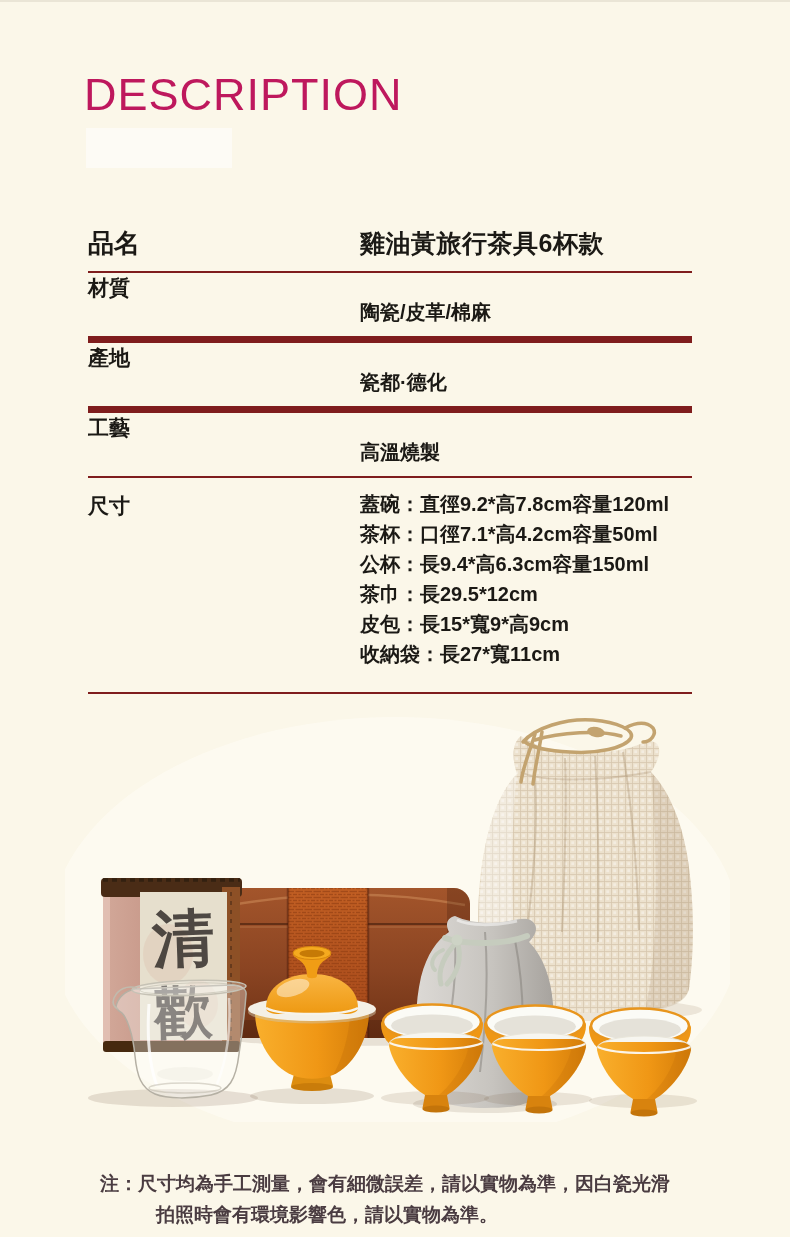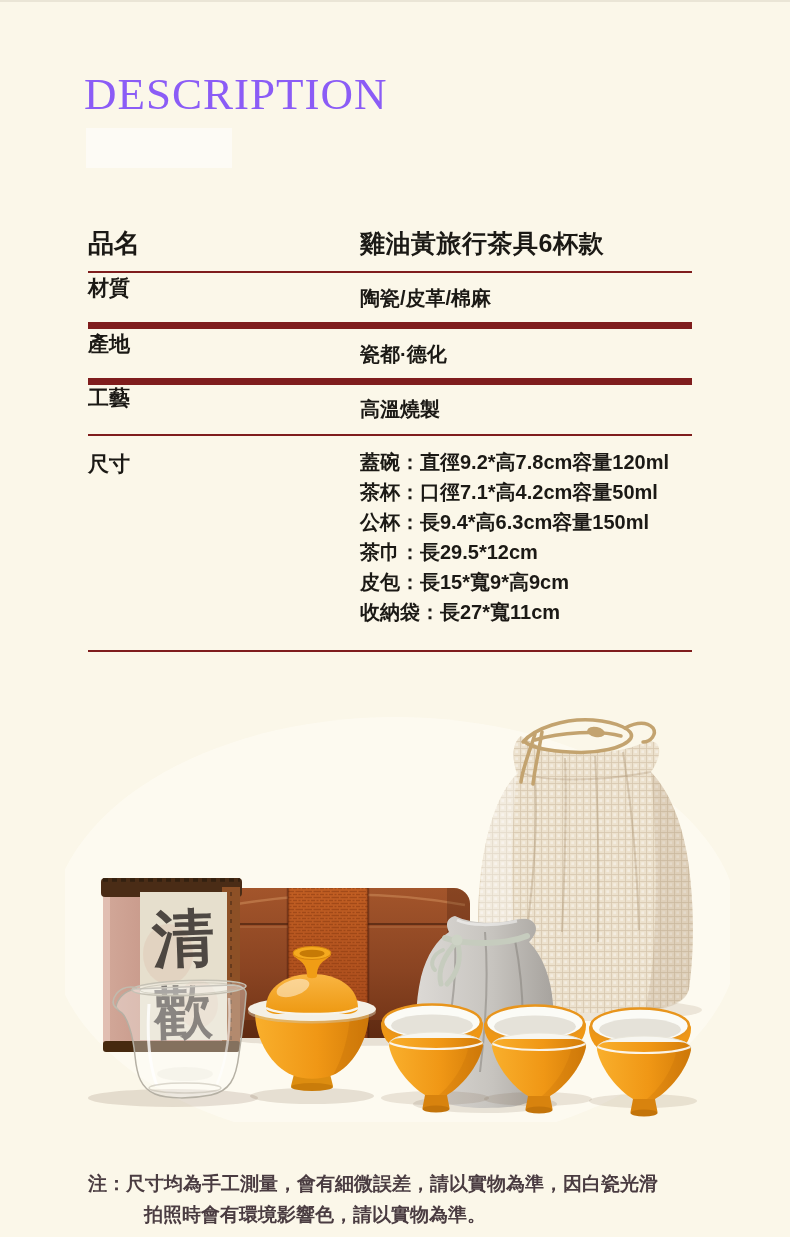--- a/index.html
+++ b/index.html
@@ -3,44 +3,44 @@
 <meta charset="utf-8">
 <style>
   html,body{margin:0;padding:0;}
   body{width:790px;height:1237px;position:relative;overflow:hidden;
        background:#fbf7e9;
        font-family:"Liberation Sans","DejaVu Sans",sans-serif;
        -webkit-font-smoothing:antialiased;}
   .top-edge{position:absolute;left:0;top:0;width:790px;height:2px;
        background:rgba(90,75,45,.10);}
   .page-title{position:absolute;left:84px;top:72px;
-       font-family:Liberation Serif, serif;
-       font-size:45px;line-height:45px;font-weight:400;color:#8b5cf6;
+       font-family:Liberation Sans, sans-serif;
+       font-size:45px;line-height:45px;font-weight:400;color:#be185d;
        letter-spacing:1px;white-space:nowrap;}
   .watermark-box{position:absolute;left:86px;top:128px;width:146px;height:40px;
        background:rgba(255,255,255,.55);}
   
   .spec-table{position:absolute;left:88px;top:220px;width:604px;color:#1b1915;}
   .srow{display:flex;align-items:flex-start;border-bottom:7px solid #7f1d1d;}
   .srow .slabel{flex:0 0 272px;font-weight:600;}
   .srow .svalue{flex:1;font-weight:700;}
   .r1{border-bottom-width:2px;}
   .r1 .slabel{font-size:26px;line-height:30px;padding:8px 0 6px;}
   .r1 .svalue{font-size:25px;line-height:30px;padding:8px 0 13px;letter-spacing:.5px;}
   .r2 .slabel,.r3 .slabel,.r4 .slabel{font-size:21px;line-height:29px;padding:0 0 9px;}
-  .r2 .svalue,.r3 .svalue,.r4 .svalue{font-size:20px;line-height:29px;padding:11px 0 9px;}
-  .r4{border-bottom-width:2px;font-family:Liberation Mono, monospace;}
+  .r2 .svalue,.r3 .svalue,.r4 .svalue{font-size:20px;line-height:29px;padding:25px 0 9px;}
+  .r4{border-bottom-width:2px;}
   .r5{border-bottom-width:2px;}
   .r5 .slabel{font-size:21px;line-height:29px;padding:13px 0 8px;}
   .r5 .dims{flex:1;padding:11px 0 23px;}
   .dim-line{font-size:20px;line-height:30px;font-weight:700;white-space:nowrap;}
   
   .product-photo{position:absolute;left:65px;top:692px;width:665px;height:430px;}
   
-  .note-text{position:absolute;left:88px;top:1168px;width:640px;
+  .note-text{position:absolute;left:100px;top:1168px;width:640px;
        color:#4a3c41;font-size:19px;line-height:31px;font-weight:600;}
   .note-line2{margin-left:56px;}
 </style>
 </head>
 <body>
 
 <div class="top-edge"></div>
 
 <div class="page-title">DESCRIPTION</div>
 <div class="watermark-box"></div>

